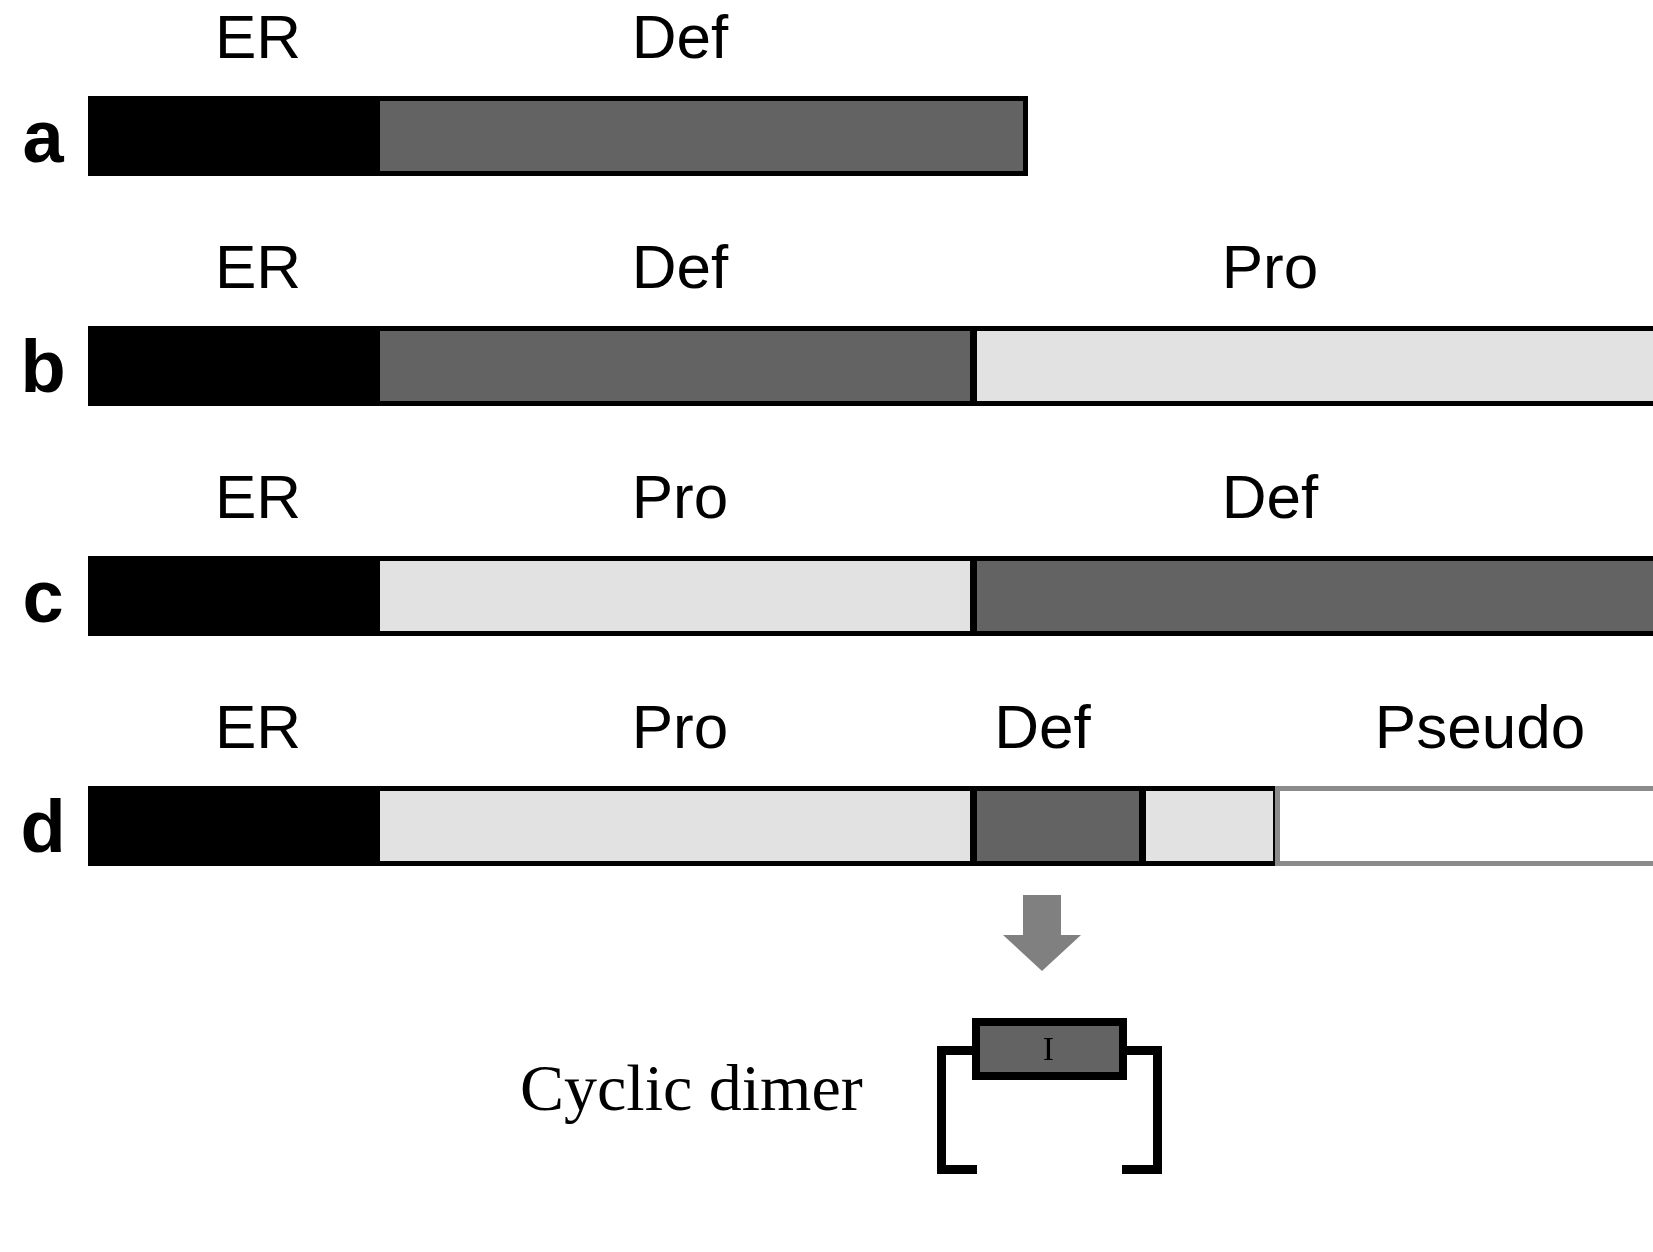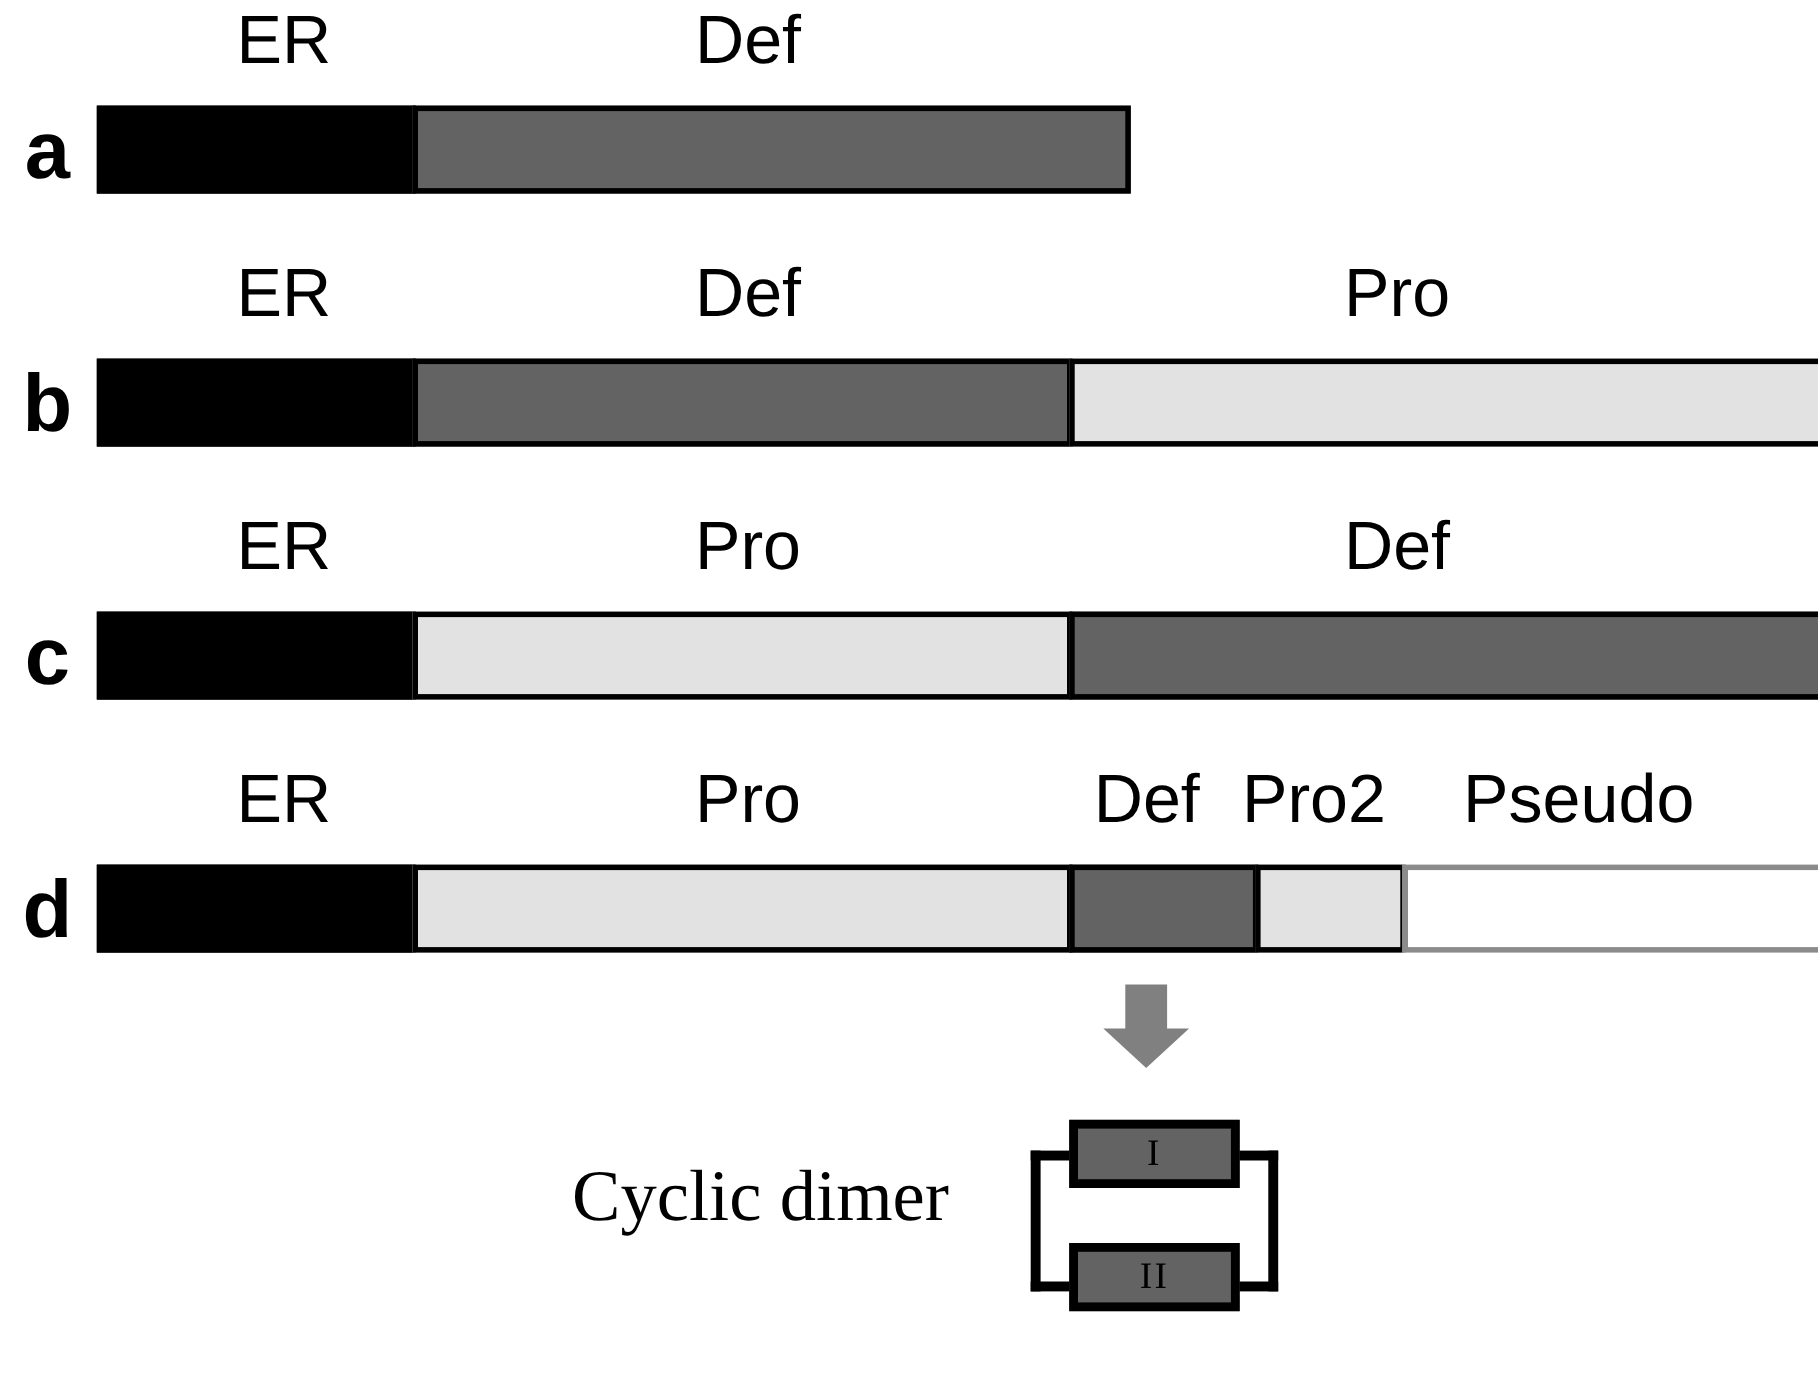--- a/index.html
+++ b/index.html
@@ -192,22 +192,21 @@
       <div class="seg er" style="left:0px;   width:290px;"></div>
       <div class="seg pro" style="left:287px; width:600px;"></div>
       <div class="seg def" style="left:884px; width:688px;"></div>
     </div>
   </div>
 
   <div class="construct-row" style="top:690px;height:200px;">
     <div class="dom-label" style="left:138px;  top:6px; width:240px;">ER</div>
     <div class="dom-label" style="left:560px;  top:6px; width:240px;">Pro</div>
     <div class="dom-label" style="left:975px;  top:6px; width:135px;">Def</div>
-    <div class="dom-label" style="left:1112px; top:6px; width:165px;">Pro2</div>
-    <div class="dom-label" style="left:1330px; top:6px; width:300px; text-align:left;">Pseudo</div>
+    <div class="dom-label" style="left:1330px; top:6px; width:300px; text-align:center;">Pseudo</div>
 
     <div class="row-letter" style="top:100px;">d</div>
 
     <div class="bar" style="left:88px; top:96px; width:1572px;">
       <div class="seg er" style="left:0px;    width:290px;"></div>
       <div class="seg pro" style="left:287px;  width:600px;"></div>
       <div class="seg def" style="left:884px;  width:172px;"></div>
       <div class="seg pro" style="left:1053px; width:137px;"></div>
       <div class="seg pseudo" style="left:1187px; width:385px;"></div>
     </div>
@@ -225,18 +224,15 @@
     <div class="link l-top"></div>
     <div class="link l-bot"></div>
 
     <div class="link r-vert"></div>
     <div class="link r-top"></div>
     <div class="link r-bot"></div>
 
     <div class="dimer-box top">
       <span>I</span>
     </div>
-    <div class="dimer-box bottom">
-      <span>II</span>
-    </div>
   </div>
 
 </div>
 
 </body></html>

